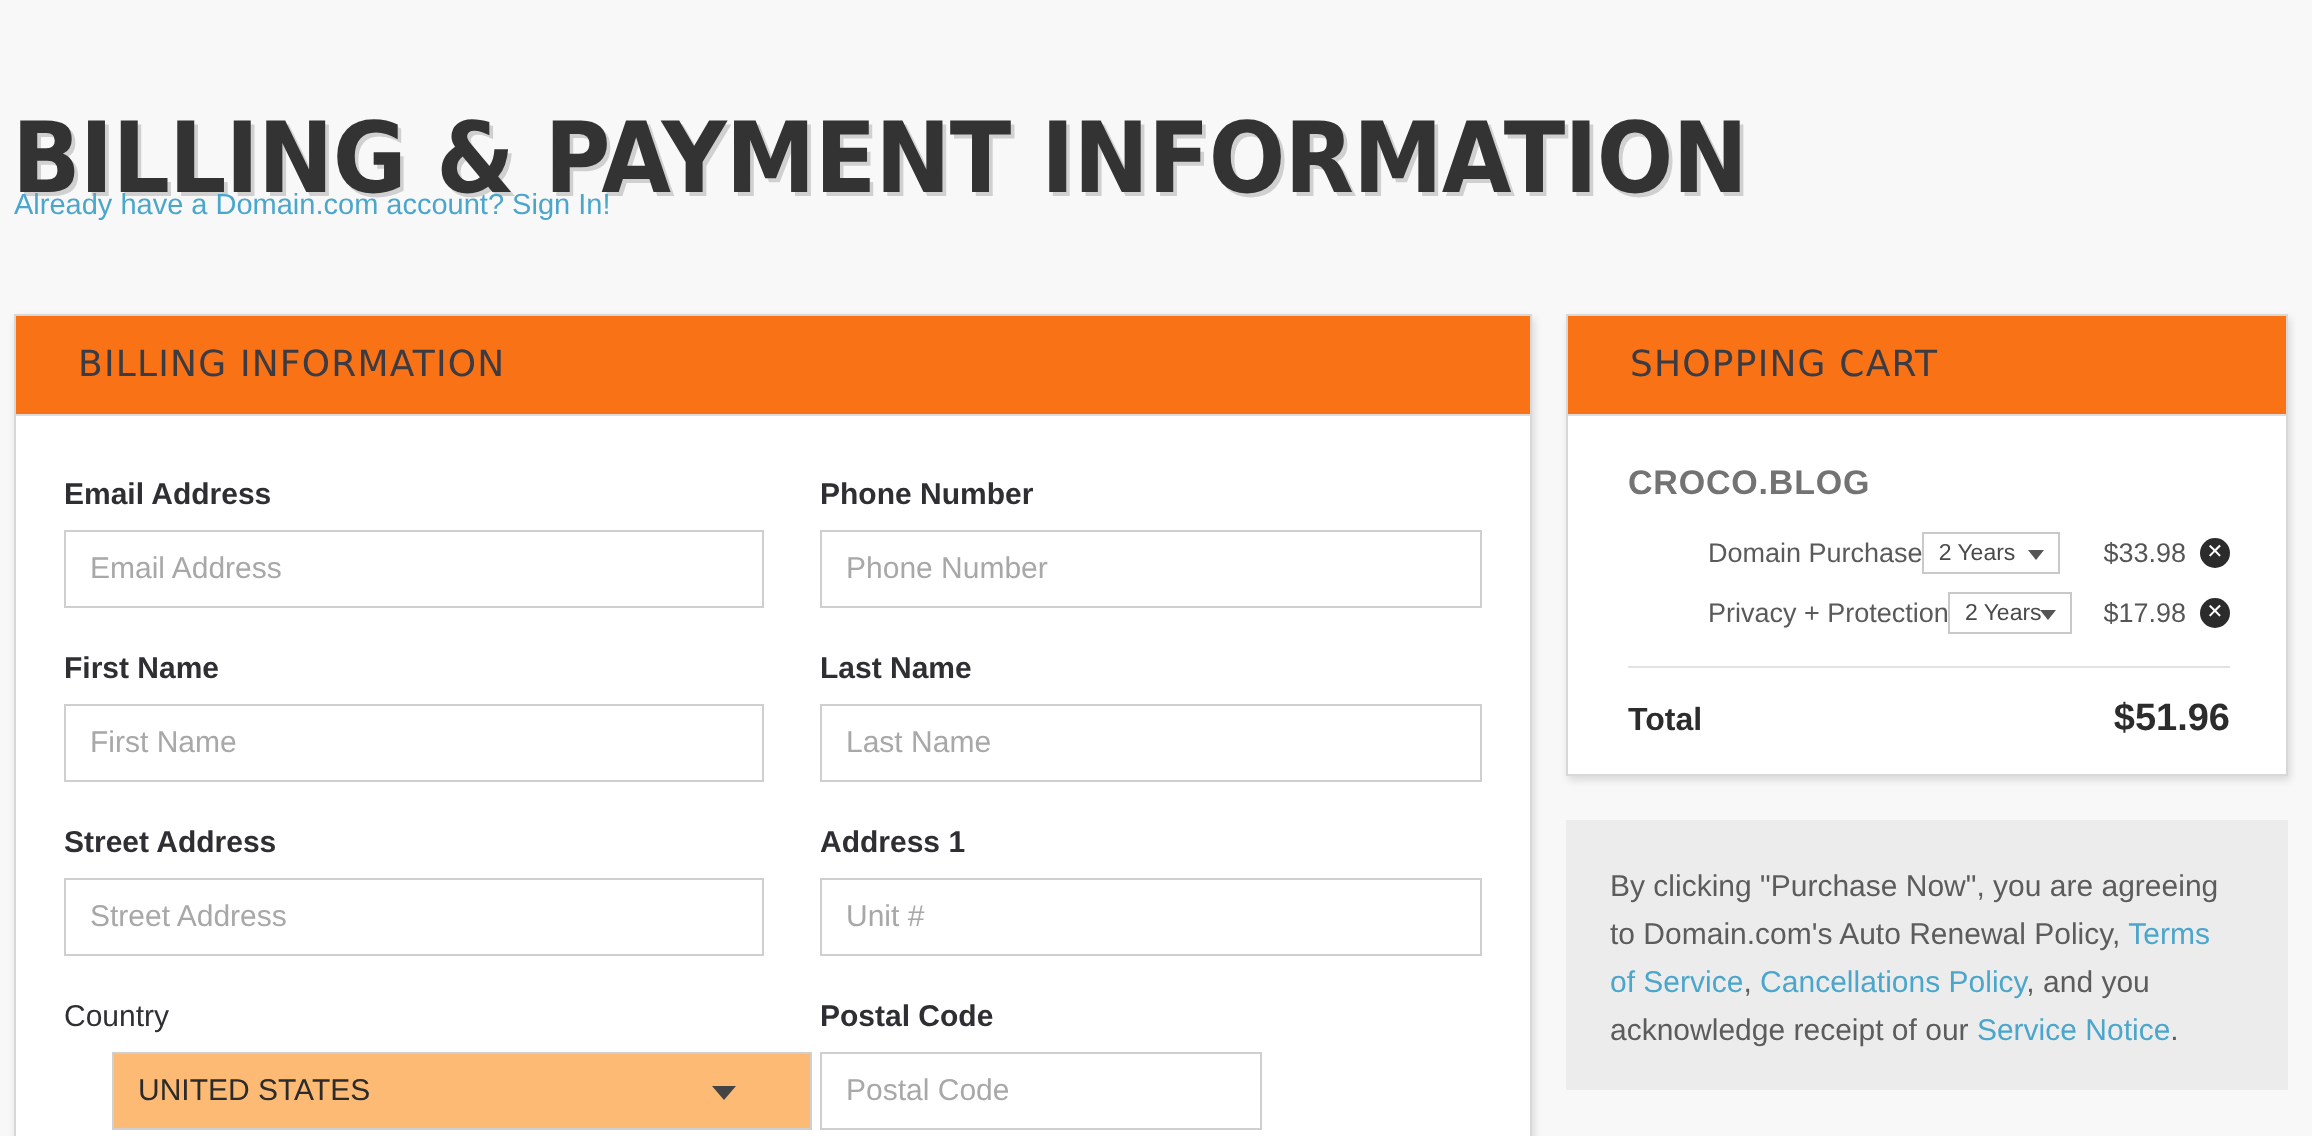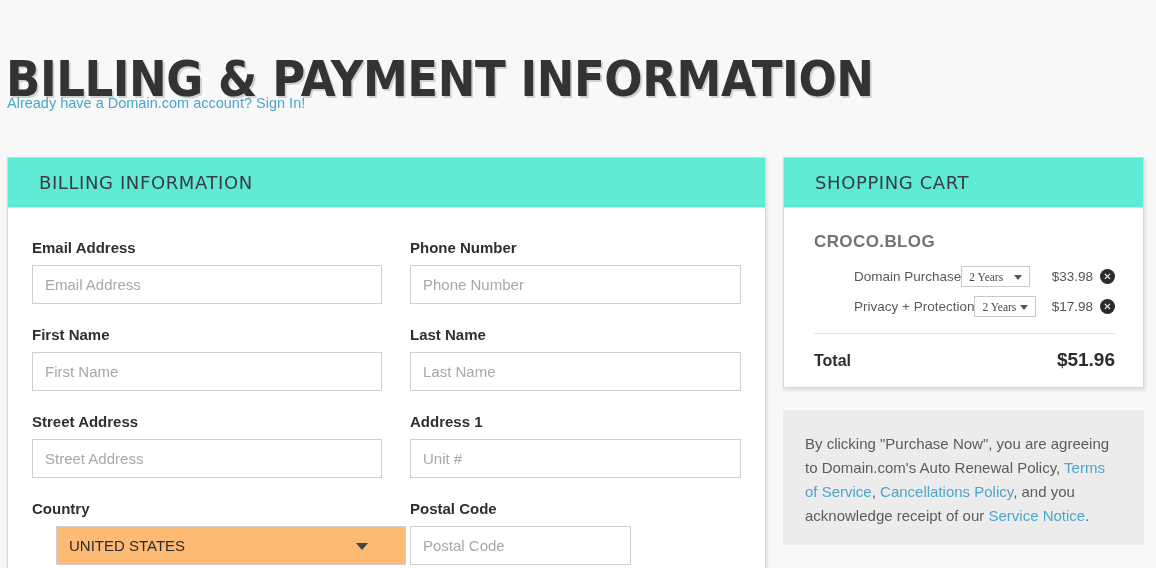--- a/index.html
+++ b/index.html
@@ -42,21 +42,21 @@
   }
 
   
   .panel {
     position: absolute;
     background: #ffffff;
     border: 1px solid #d8d8d8;
     box-shadow: 1px 2px 4px rgba(0,0,0,0.13);
   }
   .panel-head {
-    background: #5eead4;
+    background: #f97316;
     border-bottom: 1px solid #dcdcdc;
     height: 50px;
     display: flex;
     align-items: center;
     padding-left: 31px;
   }
   .panel-head-title {
     font-family: "DejaVu Sans", sans-serif;
     font-size: 18px;
     letter-spacing: 0.6px;
@@ -80,21 +80,21 @@
   }
   .field { margin-bottom: 21px; }
   .field-label {
     display: block;
     font-size: 15px;
     line-height: 20px;
     font-weight: bold;
     color: #2f2f33;
     margin-bottom: 7px;
   }
-  .field-label.regular { font-weight: bold; }
+  .field-label.regular { font-weight: normal; }
   .text-input {
     display: block;
     width: 100%;
     height: 39px;
     border: 1px solid #cfcfcf;
     background: #fff;
     padding: 0 12px;
     font-family: "Liberation Sans", sans-serif;
     font-size: 15px;
     color: #333;
@@ -163,21 +163,20 @@
     width: 70px; height: 21px;
     border: 1px solid #c9c9c9;
     background: #fff;
     display: flex;
     align-items: center;
     padding-left: 7px;
     font-size: 11.5px;
     color: #4a4a4a;
     cursor: pointer;
     margin-right: 14px;
-    font-family: Liberation Serif, serif;
   }
   .term-caret {
     position: absolute;
     right: 7px; top: 50%;
     margin-top: -2px;
     width: 0; height: 0;
     border-left: 4px solid transparent;
     border-right: 4px solid transparent;
     border-top: 5px solid #555;
   }

